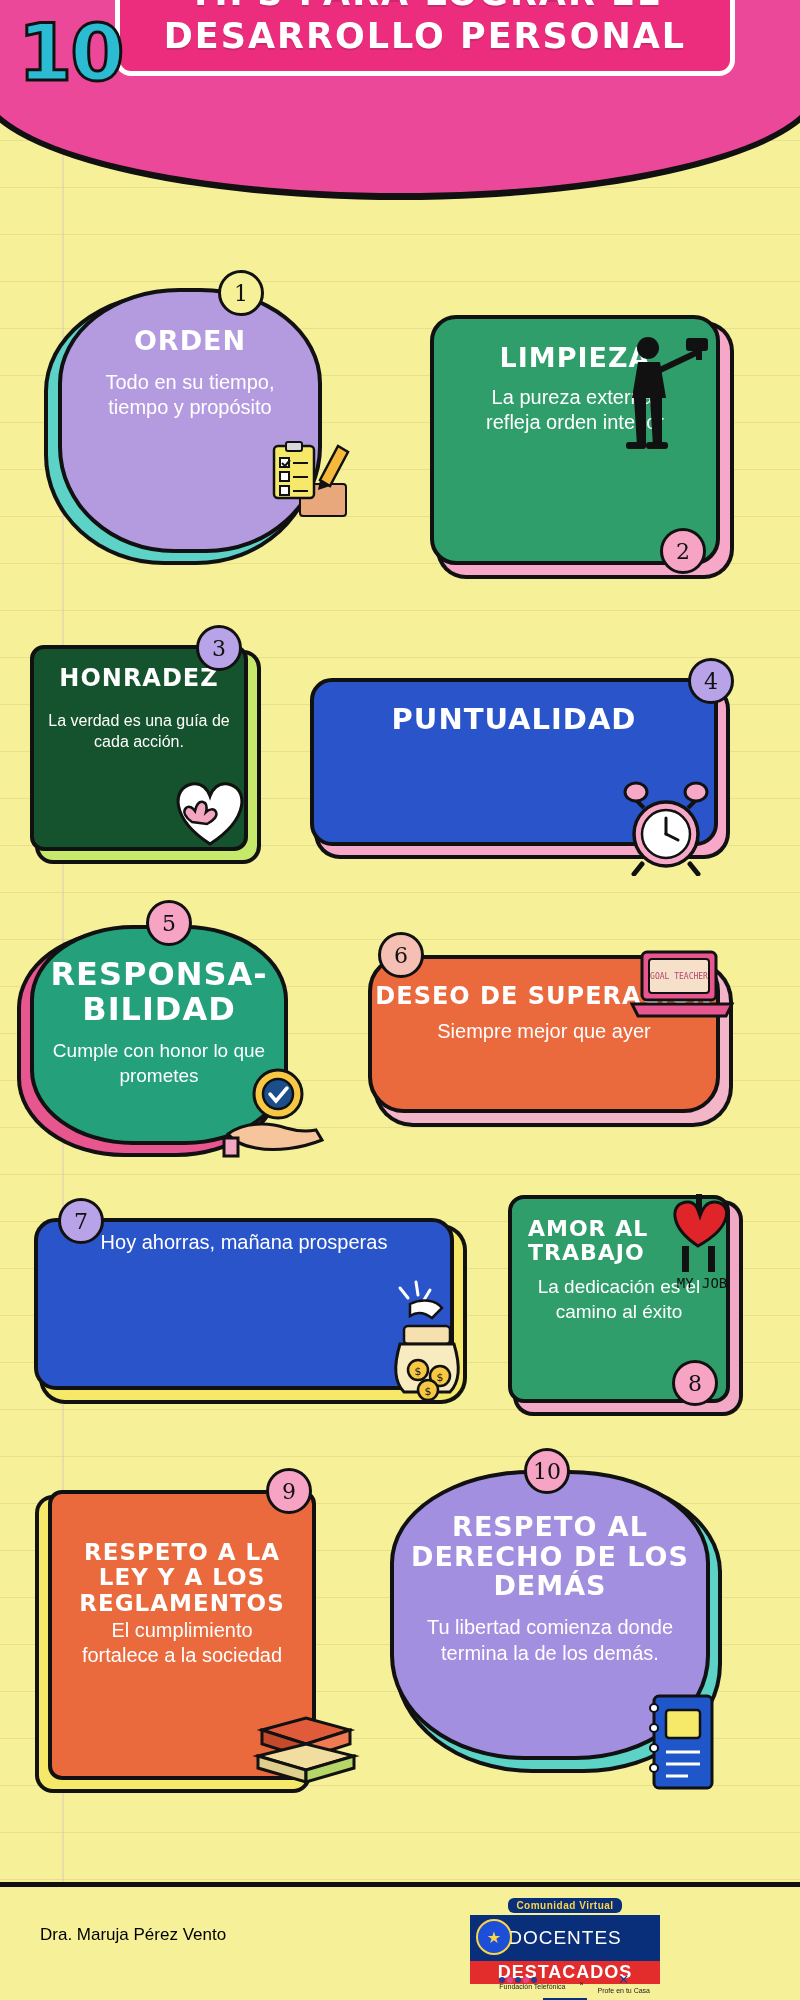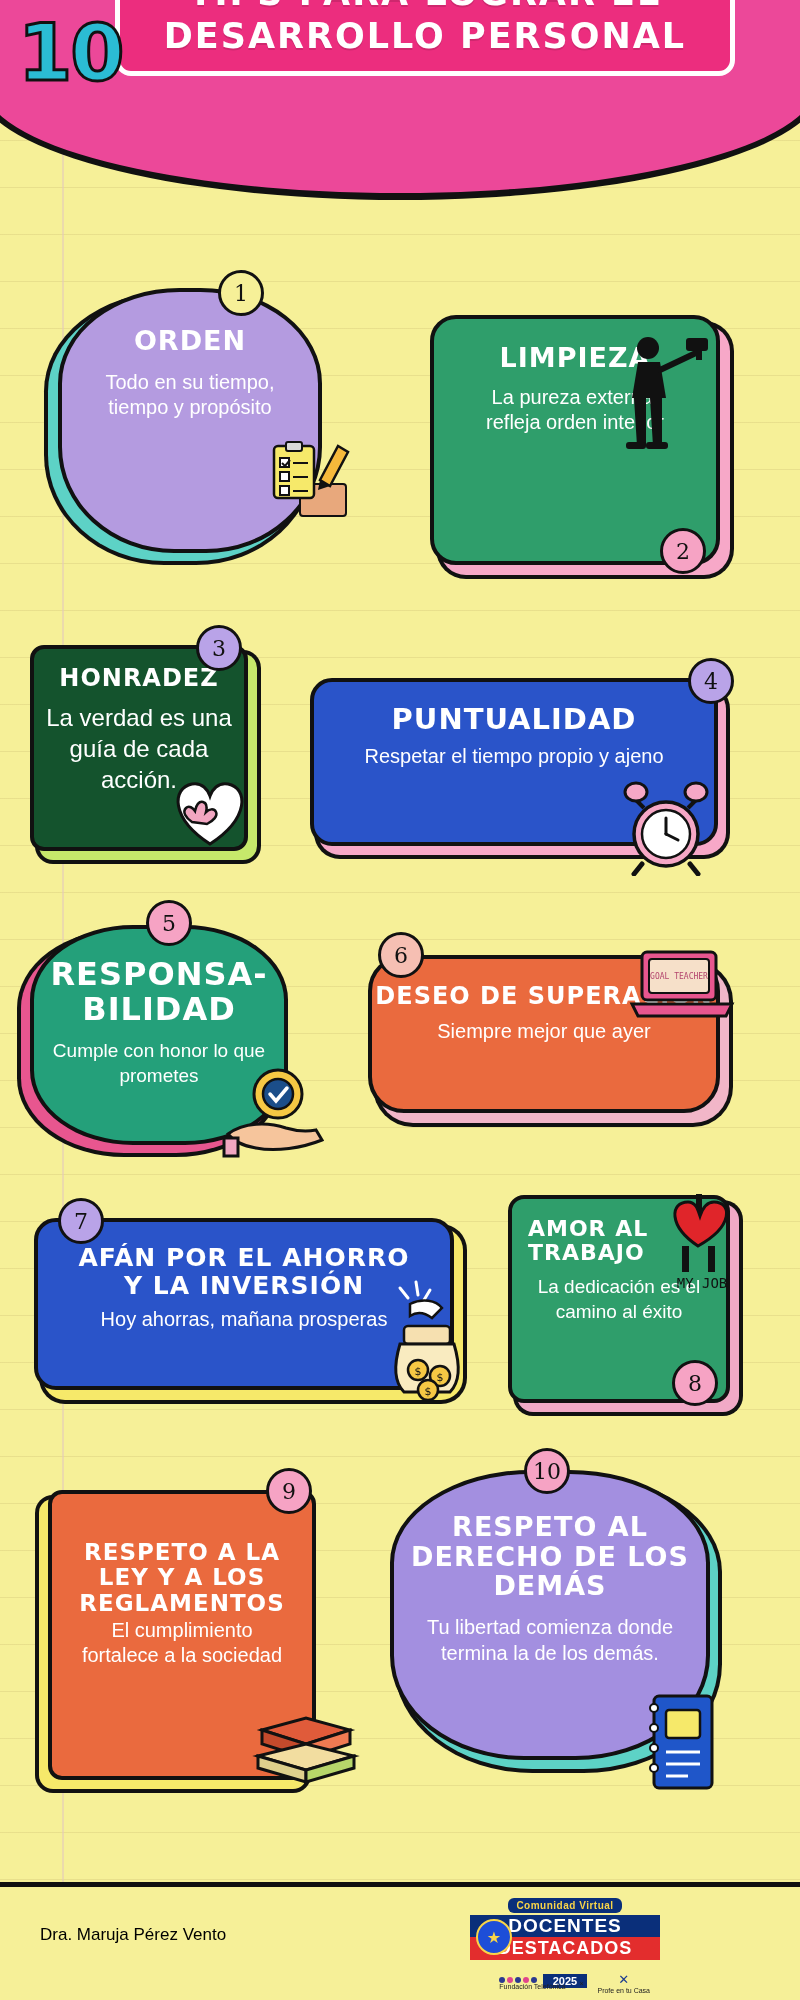--- a/index.html
+++ b/index.html
@@ -120,21 +120,21 @@
   #card2 .card-body { font-size: 20px; margin-top: 12px; padding: 0 44px; }
 
   
   #card3 {
     left: 30px; top: 645px; width: 218px; height: 206px;
     background: #14532d;
     border-radius: 14px;
     box-shadow: 9px 9px 0 0 #c6e86b, 9px 9px 0 4px #111;
   }
   #card3 .card-title { font-size: 24px; margin-top: 16px; }
-  #card3 .card-body { font-size: 24px; margin-top: 12px; padding: 0 12px; }
+  #card3 .card-body { font-size: 16px; margin-top: 20px; padding: 0 12px; }
 
   
   #card4 {
     left: 310px; top: 678px; width: 408px; height: 168px;
     background: #2a54c9;
     border-radius: 22px;
     box-shadow: 8px 9px 0 0 #f7a8c8, 8px 9px 0 4px #111;
   }
   #card4 .card-title { font-size: 29px; margin-top: 22px; }
   #card4 .card-body { font-size: 20px; margin-top: 8px; padding: 0 36px; }
@@ -215,23 +215,23 @@
   }
   .badge-comunidad {
     display: inline-block;
     background: #0a2f7a; color: #f9d548;
     font-size: 10px; font-weight: bold;
     padding: 2px 8px; border-radius: 6px;
     letter-spacing: .5px;
   }
   .badge-docentes {
     background: #0a2f7a; color: #fff;
-    font-size: 19px; font-weight: bold;
+    font-size: 19px; font-weight: normal;
     letter-spacing: 1px;
-    padding: 0 6px; margin-top: 2px;
+    padding: 12px 6px; margin-top: 2px;
   }
   .badge-destacados {
     background: #e32d2d; color: #fff;
     font-size: 18px; font-weight: bold;
     letter-spacing: 1px;
     padding: 1px 6px;
   }
   .badge-year {
     background: #0a2f7a; color: #fff;
     font-size: 11px; font-weight: bold;
@@ -318,21 +318,20 @@
 
 <div class="ill" style="left:160px; top:770px; width:100px; height:80px;">
   <svg width="100" height="80" viewBox="0 0 100 80">
     <path d="M50 74 C10 48 12 18 32 14 C42 12 48 20 50 26 C52 20 58 12 68 14 C88 18 90 48 50 74 Z" fill="#fff" stroke="#111" stroke-width="3"></path>
     <path d="M32 52 c-6 -4 -10 -10 -6 -14 c3 -3 7 0 9 3 c1 -6 4 -10 8 -9 c4 1 4 6 3 10 c3 -3 8 -4 10 0 c2 4 -3 9 -9 12 z" fill="#f2a6c1" stroke="#111" stroke-width="2.5"></path>
   </svg>
 </div>
 
 <div class="card" id="card4">
   <div class="card-title">PUNTUALIDAD</div>
-  <div class="card-body">Respetar el tiempo propio y ajeno</div>
 </div>
 <div class="badge" style="left:688px; top:658px; background:#b9a3e8;">4</div>
 
 <div class="ill" style="left:618px; top:780px; width:96px; height:96px;">
   <svg width="96" height="96" viewBox="0 0 96 96">
     <path d="M14 16 l12 12" stroke="#111" stroke-width="4"></path>
     <path d="M82 16 l-12 12" stroke="#111" stroke-width="4"></path>
     <ellipse cx="18" cy="12" rx="11" ry="9" fill="#f6a8c6" stroke="#111" stroke-width="3"></ellipse>
     <ellipse cx="78" cy="12" rx="11" ry="9" fill="#f6a8c6" stroke="#111" stroke-width="3"></ellipse>
     <circle cx="48" cy="54" r="32" fill="#f6a8c6" stroke="#111" stroke-width="3.5"></circle>
@@ -369,21 +368,20 @@
 <div class="ill" style="left:628px; top:948px; width:108px; height:74px;">
   <svg width="108" height="74" viewBox="0 0 108 74">
     <rect x="14" y="4" width="74" height="48" rx="5" fill="#e8568f" stroke="#111" stroke-width="3"></rect>
     <rect x="21" y="11" width="60" height="34" rx="3" fill="#f6e0c9" stroke="#111" stroke-width="2"></rect>
     <text x="51" y="31" font-family="DejaVu Sans Mono, monospace" font-size="8" fill="#b4466e" text-anchor="middle">GOAL TEACHER</text>
     <path d="M4 56 h100 l-6 12 h-88 z" fill="#e8568f" stroke="#111" stroke-width="3"></path>
   </svg>
 </div>
 
 <div class="card" id="card7">
-  <div class="card-title">AFÁN POR EL AHORRO Y LA INVERSIÓN</div>
   <div class="card-body">Hoy ahorras, mañana prosperas</div>
 </div>
 <div class="badge" style="left:58px; top:1198px; background:#b9a3e8;">7</div>
 
 <div class="ill" style="left:370px; top:1278px; width:120px; height:128px;">
   <svg width="120" height="128" viewBox="0 0 120 128">
     <path d="M30 10 l8 10 M46 4 l2 13 M60 12 l-6 10" stroke="#fff" stroke-width="3" stroke-linecap="round"></path>
     <path d="M40 26 c12 -6 26 -4 32 4 l-10 10 c-8 -6 -16 -6 -22 -2 z" fill="#fff" stroke="#111" stroke-width="2.5"></path>
     <rect x="34" y="48" width="46" height="18" rx="4" fill="#f6e0b0" stroke="#111" stroke-width="2.5"></rect>
     <path d="M30 66 h54 c6 20 6 38 -4 48 h-46 c-10 -10 -10 -28 -4 -48 z" fill="#f9ebc0" stroke="#111" stroke-width="3"></path>

